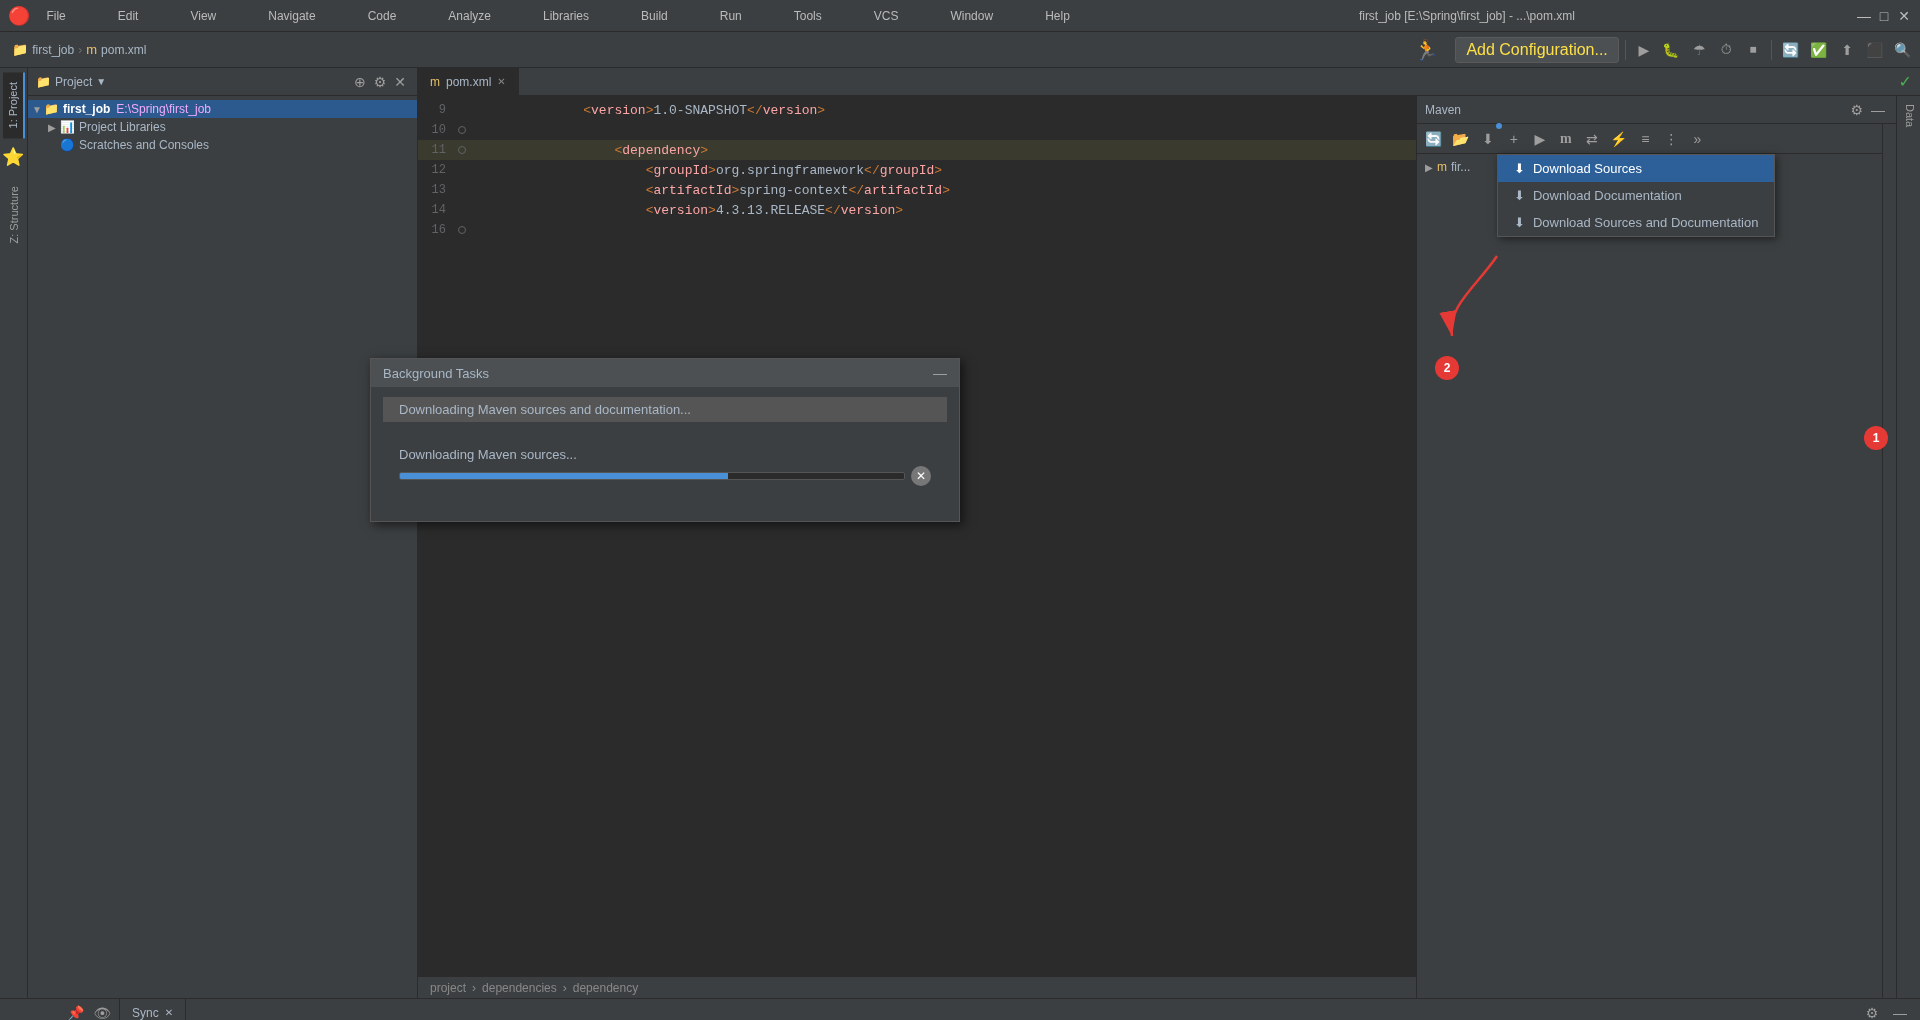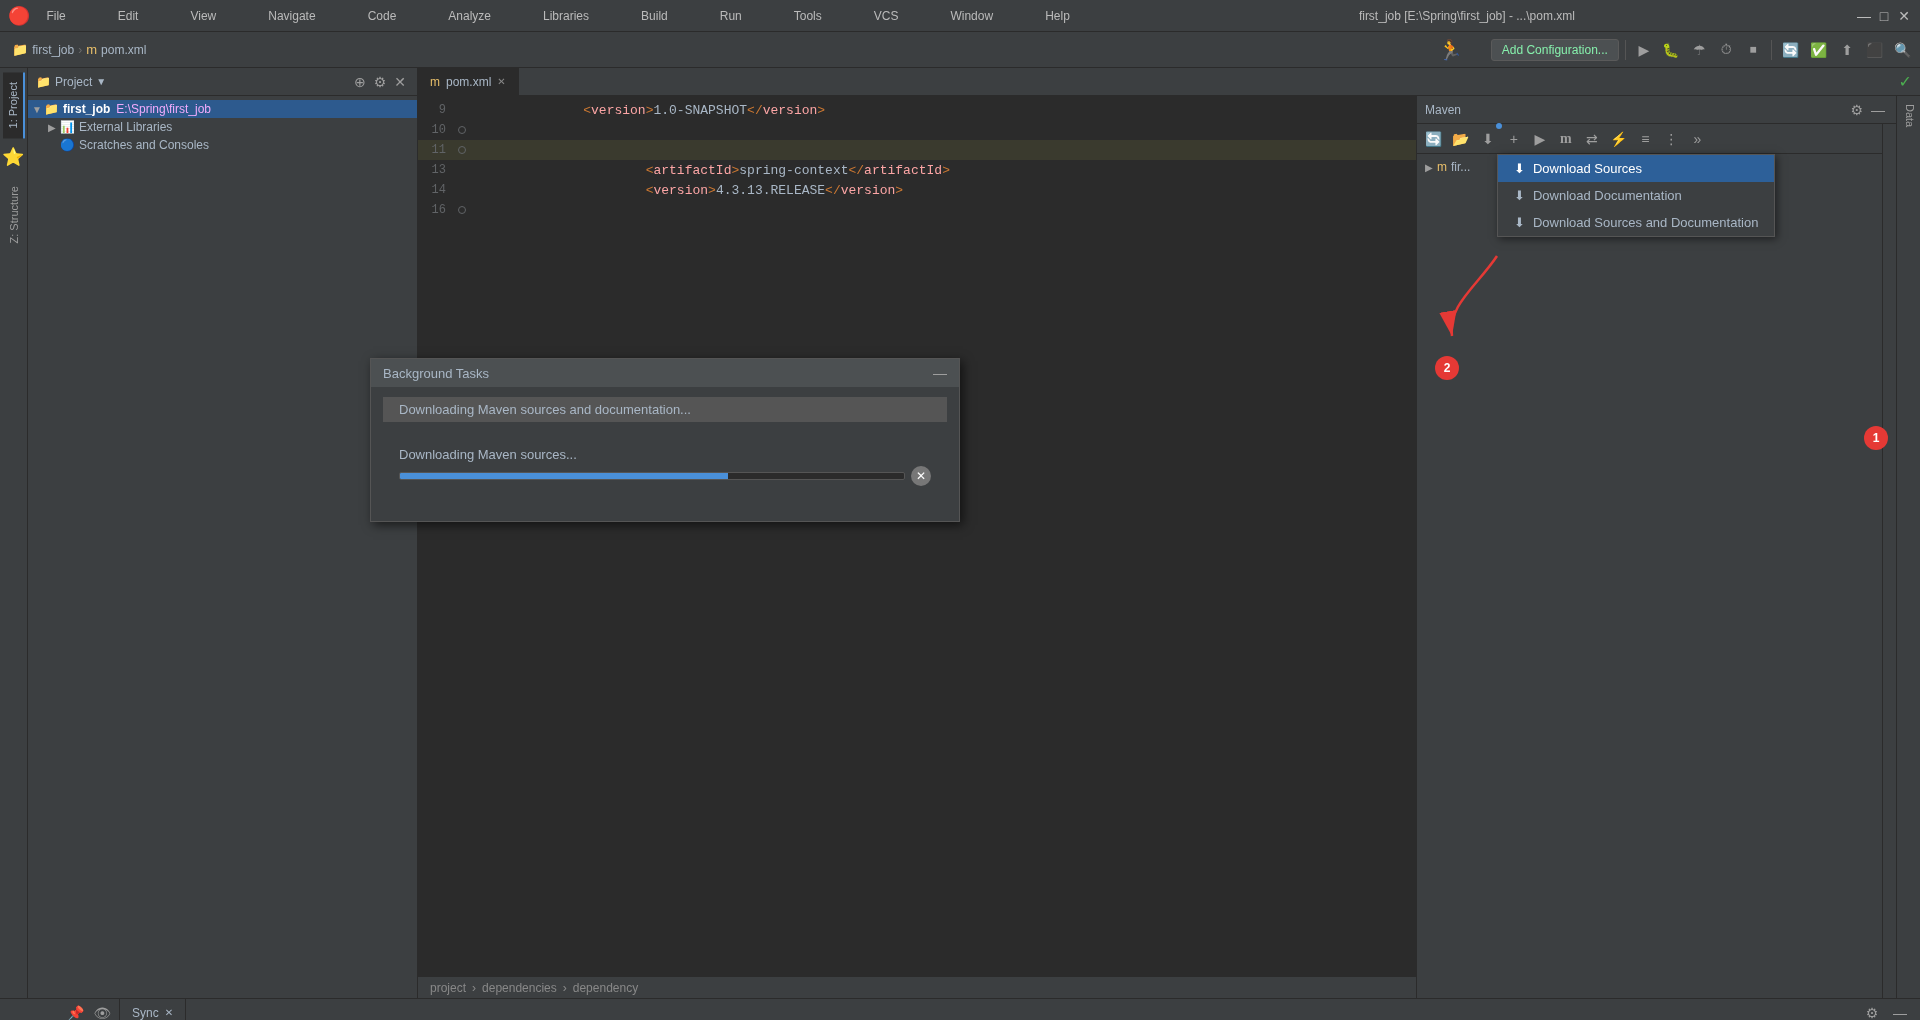--- a/index.html
+++ b/index.html
@@ -13,21 +13,21 @@
     .title-btn { width: 16px; height: 16px; border: none; background: none; color: #bbb; cursor: pointer; font-size: 14px; display: flex; align-items: center; justify-content: center; }
     .menu-bar { display: flex; align-items: center; background: #3c3f41; height: 24px; }
     .menu-item { padding: 0 8px; font-size: 12px; color: #bbb; cursor: pointer; height: 100%; display: flex; align-items: center; }
 
     
     #toolbar { display: flex; align-items: center; background: #3c3f41; height: 36px; padding: 0 4px; border-bottom: 1px solid #2b2b2b; gap: 2px; }
     .tb-btn { background: none; border: none; color: #9e9e9e; cursor: pointer; padding: 2px 4px; font-size: 14px; border-radius: 2px; display: flex; align-items: center; justify-content: center; min-width: 24px; height: 28px; }
     .tb-sep { width: 1px; height: 20px; background: #555; margin: 0 3px; }
     .breadcrumb { display: flex; align-items: center; gap: 4px; margin-left: 8px; font-size: 12px; color: #a9b7c6; }
     .breadcrumb-sep { color: #6b6b6b; }
-    .add-config-btn { background: #4c5052; border: 1px solid #5a5a5a; color: #86efac; padding: 3px 10px; border-radius: 3px; font-size: 12px; cursor: pointer; margin-left: 16px; }
+    .add-config-btn { background: #4c5052; border: 1px solid #5a5a5a; color: #fde047; padding: 3px 10px; border-radius: 3px; font-size: 16px; cursor: pointer; margin-left: 5px; }
     .toolbar-right { margin-left: auto; display: flex; align-items: center; gap: 3px; }
     .side-icon-tab { writing-mode: vertical-rl; transform: rotate(180deg); padding: 8px 4px; font-size: 11px; color: #9e9e9e; cursor: pointer; text-align: center; white-space: nowrap; }
 
     
     #project-panel { width: 390px; background: #3c3f41; border-right: 1px solid #2b2b2b; display: flex; flex-direction: column; }
     #project-header { display: flex; align-items: center; justify-content: space-between; padding: 4px 8px; background: #3c3f41; border-bottom: 1px solid #2b2b2b; height: 28px; }
     #project-header-left { display: flex; align-items: center; gap: 4px; font-size: 12px; color: #a9b7c6; }
     #project-header-right { display: flex; gap: 2px; }
     .proj-btn { background: none; border: none; color: #9e9e9e; cursor: pointer; font-size: 14px; padding: 1px 3px; }
     .tree-item { display: flex; align-items: center; padding: 2px 4px; cursor: pointer; }
@@ -171,21 +171,21 @@
     <div style="padding:4px 0;">
       <div class="tree-item selected">
         <span class="tree-arrow">▼</span>
         <span style="margin-right:4px;">📁</span>
         <span style="font-weight:bold; color:#fff;">first_job</span>
         <span style="color:#f0abfc; margin-left:6px;">E:\Spring\first_job</span>
       </div>
       <div class="tree-item" style="padding-left:20px;">
         <span class="tree-arrow">▶</span>
         <span style="margin-right:4px;">📊</span>
-        <span>External Libraries</span>
+        <span>Project Libraries</span>
       </div>
       <div class="tree-item" style="padding-left:20px;">
         <span class="tree-arrow" style="visibility:hidden;">▶</span>
         <span style="margin-right:4px; color:#6897bb;">🔵</span>
         <span>Scratches and Consoles</span>
       </div>
     </div>
   </div>
 
   <div style="flex:1; display:flex; flex-direction:column;">
@@ -220,22 +220,32 @@
             <span class="line-gutter">
                 <span class="gutter-icon"></span>
               </span>
           </div>
 
           <div class="code-line line-highlight">
             <span class="line-num">11</span>
             <span class="line-gutter">
                 <span class="gutter-icon"></span>
               </span>
-          </div>
-
+            <span class="line-content">
+              &nbsp;&nbsp;&nbsp;&nbsp;<span class="xml-bracket">&lt;</span><span class="xml-tag">dependency</span><span class="xml-bracket">&gt;</span>
+            </span>
+          </div>
+
+          <div class="code-line">
+            <span class="line-num">12</span>
+            <span class="line-gutter"></span>
+            <span class="line-content">
+              &nbsp;&nbsp;&nbsp;&nbsp;&nbsp;&nbsp;&nbsp;&nbsp;<span class="xml-bracket">&lt;</span><span class="xml-tag">groupId</span><span class="xml-bracket">&gt;</span><span style="color:#a9b7c6;">org.springframework</span><span class="xml-bracket">&lt;/</span><span class="xml-tag">groupId</span><span class="xml-bracket">&gt;</span>
+            </span>
+          </div>
 
           <div class="code-line">
             <span class="line-num">13</span>
             <span class="line-gutter"></span>
             <span class="line-content">
               &nbsp;&nbsp;&nbsp;&nbsp;&nbsp;&nbsp;&nbsp;&nbsp;<span class="xml-bracket">&lt;</span><span class="xml-tag">artifactId</span><span class="xml-bracket">&gt;</span><span style="color:#a9b7c6;">spring-context</span><span class="xml-bracket">&lt;/</span><span class="xml-tag">artifactId</span><span class="xml-bracket">&gt;</span>
             </span>
           </div>
 
           <div class="code-line">

